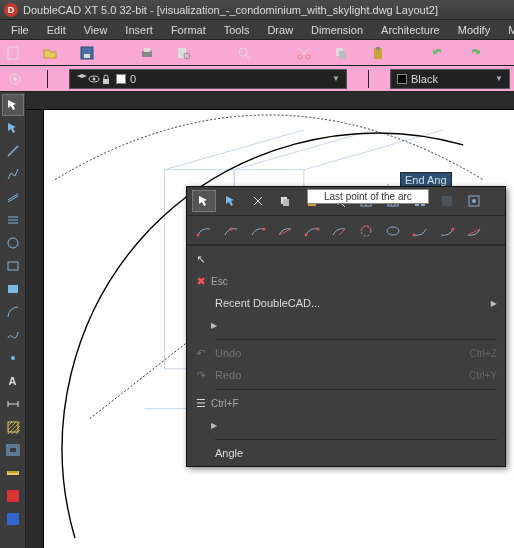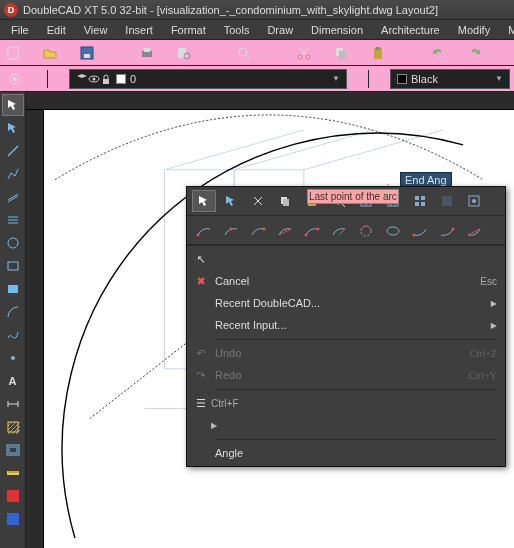--- a/index.html
+++ b/index.html
@@ -33,26 +33,26 @@
 .ctx-row:last-of-type { border-bottom: none; }
 .cbtn { width: 24px; height: 22px; display:flex; align-items:center; justify-content:center; }
 .cbtn.sel { background:#555; border:1px solid #777; }
 
 .ctx-menu { border-top: 1px solid #2a2a2a; padding: 2px 0; }
 .cmi { display:flex; align-items:center; height: 22px; padding: 0 8px 0 4px; color: #ddd; }
 .cmi .cico { width: 20px; display:flex; justify-content:center; font-size:11px; }
 .cmi .clab { flex: 1; padding-left: 4px; }
 .cmi .ckey { color: #aaa; font-size: 10px; }
 .cmi.dis { color: #777; }
-.cmi.dis .ckey { color:#666;font-family:Liberation Serif, serif; }
+.cmi.dis .ckey { color:#666; }
 .cmi .arr { font-size: 8px; color:#bbb; }
 .cmi.sep-row { height: 6px; }
 .cmi.sep-row hr { border: none; border-top: 1px solid #2a2a2a; width:100%; margin-left:24px; }
 
-.tooltip { position:absolute; background:#fca5a5; border:1px solid #888; padding:1px 1px; font-size:10px; color:#333; z-index: 55; }
+.tooltip { position:absolute; background:#ffffff; border:1px solid #888; padding:1px 16px; font-size:10px; color:#333; z-index: 55; }
 .tag { position:absolute; background:#2f4f6f; color:#cfe3f5; border:1px solid #1a2a3a; padding:1px 4px; font-size:10px; z-index:50; }
 
 svg.ic { pointer-events:none; }
 </style>
 </head>
 <body>
 
 <div class="titlebar">
   <div class="app-icon">D</div>
   <span>DoubleCAD XT 5.0 32-bit - [visualization_-_condominium_with_skylight.dwg Layout2]</span>
@@ -477,31 +477,29 @@
         </div>
     </div>
 
     <div class="ctx-menu">
       <div class="cmi">
         <span class="cico">↖</span>
         <div class="tooltip" style="left:120px;top:2px">Last point of the arc</div>
       </div>
       <div class="cmi">
         <span class="cico" style="color:#e55">✖</span>
-        <span class="clab">Cancel</span>
         <span class="ckey">Esc</span>
       </div>
       <div class="cmi">
         <span class="cico"></span>
         <span class="clab">Recent DoubleCAD...</span>
         <span class="arr">▶</span>
       </div>
       <div class="cmi">
         <span class="cico"></span>
-        <span class="clab">Recent Input...</span>
         <span class="arr">▶</span>
       </div>
       <div class="cmi sep-row">
           <hr>
         </div>
       <div class="cmi dis">
         <span class="cico">↶</span>
         <span class="clab">Undo</span>
         <span class="ckey">Ctrl+Z</span>
       </div>

